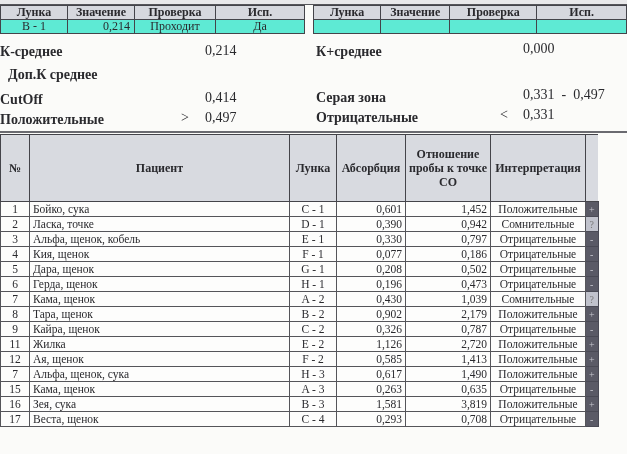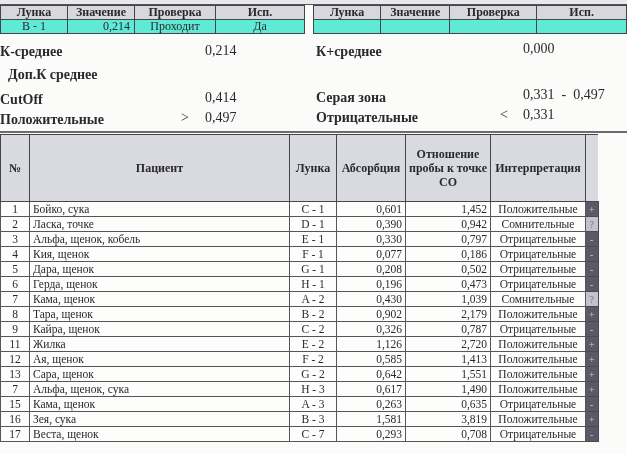--- a/index.html
+++ b/index.html
@@ -197,29 +197,20 @@
       <tr>
         <td class="ctr">12</td>
         <td>Ая, щенок</td>
         <td class="ctr">F - 2</td>
         <td class="num">0,585</td>
         <td class="num">1,413</td>
         <td class="ctr">Положительные</td>
         <td class="ind">+</td>
       </tr>
       <tr>
-        <td class="ctr">13</td>
-        <td>Сара, щенок</td>
-        <td class="ctr">G - 2</td>
-        <td class="num">0,642</td>
-        <td class="num">1,551</td>
-        <td class="ctr">Положительные</td>
-        <td class="ind">+</td>
-      </tr>
-      <tr>
         <td class="ctr">7</td>
         <td>Альфа, щенок, сука</td>
         <td class="ctr">H - 3</td>
         <td class="num">0,617</td>
         <td class="num">1,490</td>
         <td class="ctr">Положительные</td>
         <td class="ind">+</td>
       </tr>
       <tr>
         <td class="ctr">15</td>
@@ -235,20 +226,20 @@
         <td>Зея, сука</td>
         <td class="ctr">B - 3</td>
         <td class="num">1,581</td>
         <td class="num">3,819</td>
         <td class="ctr">Положительные</td>
         <td class="ind">+</td>
       </tr>
       <tr>
         <td class="ctr">17</td>
         <td>Веста, щенок</td>
-        <td class="ctr">C - 7</td>
+        <td class="ctr">C - 4</td>
         <td class="num">0,293</td>
         <td class="num">0,708</td>
         <td class="ctr">Отрицательные</td>
         <td class="ind">-</td>
       </tr>
     </tbody>
 </table>
 
 </body></html>

